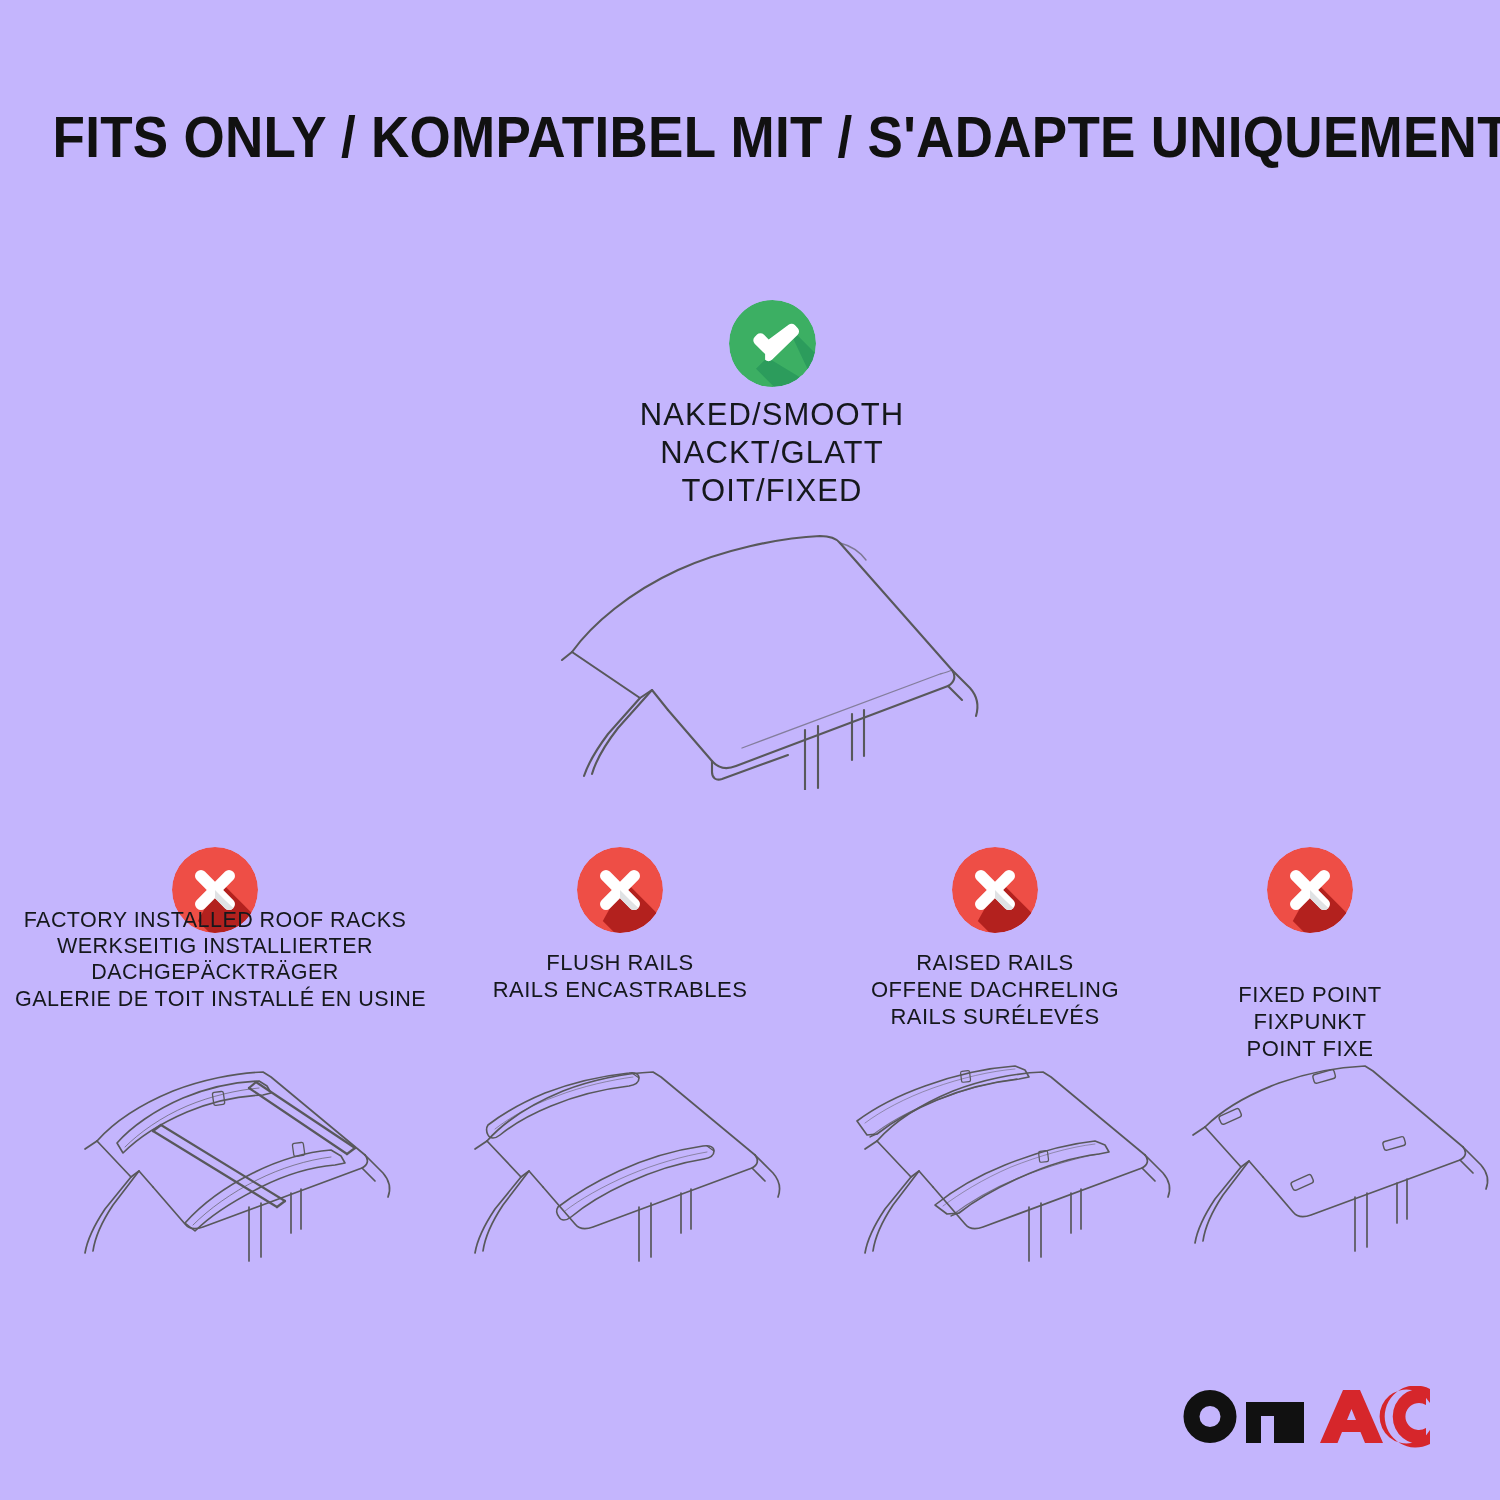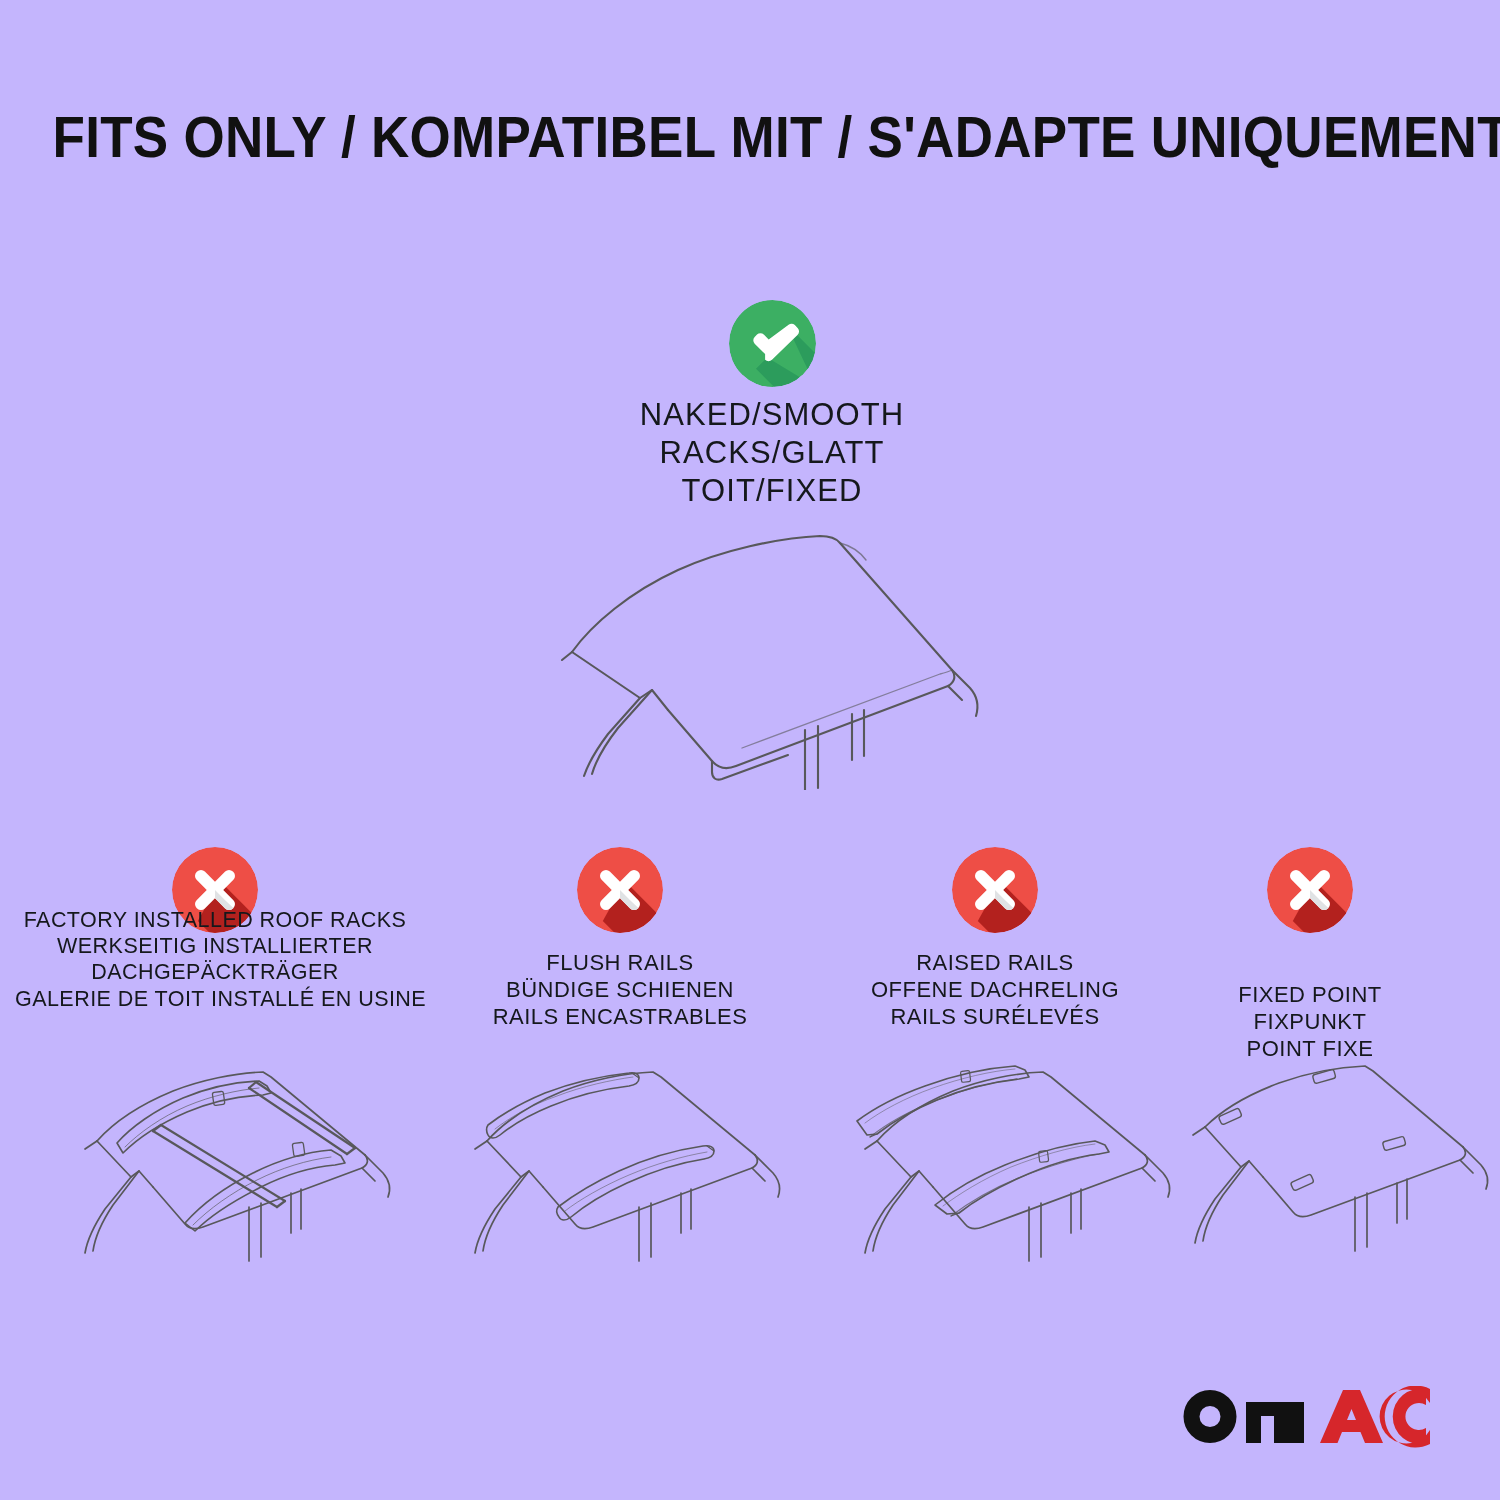--- a/index.html
+++ b/index.html
@@ -104,21 +104,21 @@
       <path d="M41.5 62.2 L29.5 50.2 A5.6 5.6 0 0 1 29.5 42.4 L32.2 39.7
                A5.6 5.6 0 0 1 40 39.7 L45.6 45.3 L68.5 28.5
                A5.6 5.6 0 0 1 76.2 29.3 L79.1 32.4
                A5.6 5.6 0 0 1 78.7 40.2 L49.4 68.8
                A5.6 5.6 0 0 1 41.5 68.8 Z" fill="#FFFFFF"></path>
     </svg>
   </div>
 
   <div class="label-block label-top" style="left:522px; top:396px; width:500px;">
     <span class="ln">NAKED/SMOOTH</span>
-    <span class="ln">RACKS/GLATT</span>
+    <span class="ln">NACKT/GLATT</span>
     <span class="ln">TOIT/FIXED</span>
   </div>
 
   <div class="roof" style="left:500px; top:520px; width:520px; height:270px;">
     <svg viewBox="0 0 520 270" xmlns="http://www.w3.org/2000/svg" fill="none" stroke="#58585B" stroke-width="2.1" stroke-linecap="round" stroke-linejoin="round">
 
       <path d="M72 132 C92 104 130 72 178 50 C222 30 278 18 320 16
                C330 16 336 18 340 23 L452 150"></path>
       <path d="M452 150 C456 156 455 162 448 166 L236 246
                C226 250 218 248 212 241 L168 190"></path>
@@ -233,21 +233,20 @@
                A6.4 6.4 0 0 1 29.2 71.4 L28.6 70.8
                A6.4 6.4 0 0 1 28.6 61.8 L40.4 50 L28.6 38.2
                A6.4 6.4 0 0 1 28.6 29.2 L29.2 28.6
                A6.4 6.4 0 0 1 38.2 28.6 Z" fill="#FFFFFF"></path>
       <path d="M50 50 L61.8 61.8 L71.4 70.8 A6.4 6.4 0 0 1 61.8 71.4 L50 59.6 Z" fill="#E0E2E4"></path>
     </svg>
   </div>
 
   <div class="label-block label-mid" style="left:440px; top:950px; width:360px;">
     <span class="ln">FLUSH RAILS</span>
-    <span class="ln">BÜNDIGE SCHIENEN</span>
     <span class="ln">RAILS ENCASTRABLES</span>
   </div>
 
   <div class="roof" style="left:425px; top:1055px; width:390px; height:230px;">
     <svg viewBox="0 0 390 230" xmlns="http://www.w3.org/2000/svg" fill="none" stroke="#58585B" stroke-width="1.7" stroke-linecap="round" stroke-linejoin="round">
       <path d="M62 86 C78 68 104 50 138 36 C166 25 200 18 228 17 L236 22 L330 100"></path>
       <path d="M330 100 C334 105 333 110 327 113 L168 172 C160 175 154 174 150 169 L118 132"></path>
       <path d="M118 132 L104 116 L96 122 L62 86"></path>
       <path d="M62 86 L50 94"></path>
       <path d="M104 116 L78 150 C66 168 60 182 58 196"></path>

